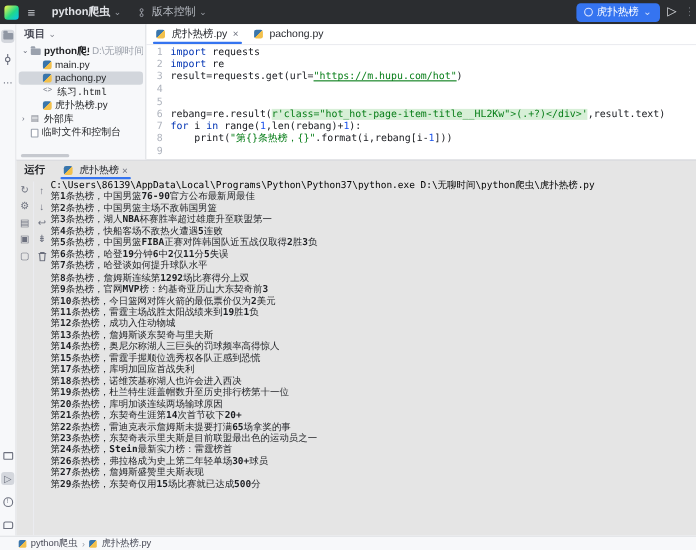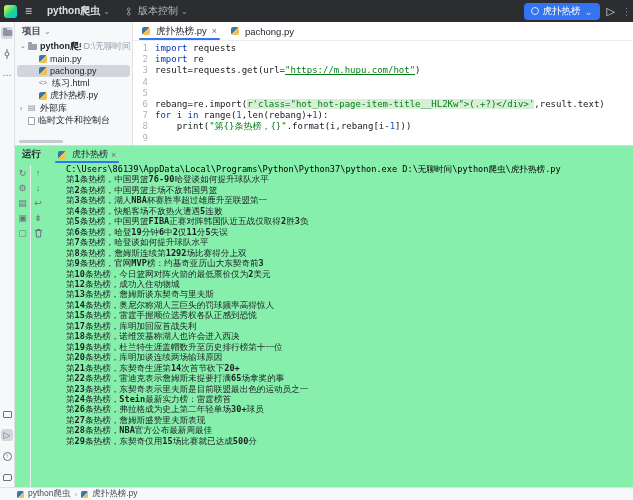--- a/index.html
+++ b/index.html
@@ -65,32 +65,32 @@
   .tab.active::after { content:""; position:absolute; left:4px; right:4px; bottom:0; height:2px; background:#3574f0; border-radius:1px; }
   .tab .x { color:#6c707e; font-size:9px; margin-left:2px; }
   .code { flex:1; font-family:"DejaVu Sans Mono",monospace; font-size:9px; line-height:11.2px; padding-top:2px; overflow:hidden; }
   .code-line { display:flex; white-space:pre; }
   .ln { width:22px; text-align:right; padding-right:7px; color:#aeb3bd; flex:none; user-select:none; }
   .tk-kw { color:#0033b3; } .tk-pl { color:#16181d; } .tk-num { color:#1750eb; }
   .tk-str { color:#067d17; } .tk-stru { color:#067d17; text-decoration:underline; }
   .tk-strh { color:#067d17; background:#d7efd7; }
 
   
-  .console { flex:1; display:flex; flex-direction:column; border-top:1px solid #d6d8dd; min-height:0; background:#86efac; }
+  .console { flex:1; display:flex; flex-direction:column; border-top:1px solid #d6d8dd; min-height:0; background:#e5e5e5; }
   .console-header { height:17px; flex:none; display:flex; align-items:stretch; padding-left:7px; }
   .console-title { font-size:9.5px; font-weight:bold; color:#1a1c20; display:flex; align-items:center; margin-right:12px; }
   .ctab { display:flex; align-items:center; gap:3px; font-size:9px; color:#26282e; padding:0 5px; position:relative; }
   .ctab::after { content:""; position:absolute; left:2px; right:2px; bottom:0; height:2px; background:#3574f0; border-radius:1px; }
   .ctab .x { color:#6c707e; font-size:9px; }
   .console-body { flex:1; display:flex; min-height:0; }
   .c-toolbar { width:31px; flex:none; display:flex; padding-top:2px; }
   .c-col { width:15px; display:flex; flex-direction:column; align-items:center; gap:4px; padding-top:2px; }
   .c-col.second { border-left:1px solid #ebecf0; }
   .c-ic { width:11px; height:11px; display:flex; align-items:center; justify-content:center; color:#6c707e; font-size:9px; }
-  .c-out { flex:1; font-family:"DejaVu Sans Mono",monospace; font-size:8.6px; line-height:10.45px; color:#1d1f23; overflow:hidden; white-space:nowrap; padding-top:1px;margin-left:20px; }
+  .c-out { flex:1; font-family:"DejaVu Sans Mono",monospace; font-size:8.6px; line-height:10.45px; color:#1d1f23; overflow:hidden; white-space:nowrap; padding-top:1px; }
   .c-line b { font-weight:bold; }
   .c-cmd { color:#000; }
 
   
   .statusbar { height:13px; flex:none; background:#f7f8fa; border-top:1px solid #dfe1e5; display:flex; align-items:center; gap:4px; font-size:8.5px; color:#494b57; padding-left:17px; }
   .statusbar .sep { color:#9ba0aa; font-size:8px; }
   .mini-ic { width:7px; height:7px; border-radius:1.5px; background:linear-gradient(135deg,#3a76ab 50%,#f2c04c 50%); flex:none; }
 </style>
 </head>
 <body>
@@ -168,21 +168,21 @@
               <div class="tree-row" style="padding-left: 14px;">
                 <span class="nochev"></span>
                 <span class="ic ic-python"></span>
                 <span class="lbl">main.py</span>
               </div>
               <div class="tree-row selected" style="padding-left: 14px;">
                 <span class="nochev"></span>
                 <span class="ic ic-python"></span>
                 <span class="lbl">pachong.py</span>
               </div>
-              <div class="tree-row" style="padding-left: 14px;">
+              <div class="tree-row" style="padding-left: 14px; font-family: Liberation Mono, monospace;">
                 <span class="nochev"></span>
                 <span class="ic ic-html"></span>
                 <span class="lbl">练习.html</span>
               </div>
               <div class="tree-row" style="padding-left: 14px;">
                 <span class="nochev"></span>
                 <span class="ic ic-python"></span>
                 <span class="lbl">虎扑热榜.py</span>
               </div>
               <div class="tree-row" style="padding-left: 3px;">
@@ -210,21 +210,21 @@
               <span class="ic ic-python"></span>
               <span>pachong.py</span>
             </span>
           </div>
           <div class="code">
               <div class="code-line"><span class="ln">1</span><span class="code-text"><span class="tk-kw">import</span><span class="tk-pl"> requests</span></span></div>
               <div class="code-line"><span class="ln">2</span><span class="code-text"><span class="tk-kw">import</span><span class="tk-pl"> re</span></span></div>
               <div class="code-line"><span class="ln">3</span><span class="code-text"><span class="tk-pl">result=requests.get(url=</span><span class="tk-stru">"https://m.hupu.com/hot"</span><span class="tk-pl">)</span></span></div>
               <div class="code-line"><span class="ln">4</span><span class="code-text"></span></div>
               <div class="code-line"><span class="ln">5</span><span class="code-text"></span></div>
-              <div class="code-line"><span class="ln">6</span><span class="code-text"><span class="tk-pl">rebang=re.import(</span><span class="tk-strh">r'class="hot_hot-page-item-title__HL2Kw"&gt;(.+?)&lt;/div&gt;'</span><span class="tk-pl">,result.text)</span></span></div>
+              <div class="code-line"><span class="ln">6</span><span class="code-text"><span class="tk-pl">rebang=re.result(</span><span class="tk-strh">r'class="hot_hot-page-item-title__HL2Kw"&gt;(.+?)&lt;/div&gt;'</span><span class="tk-pl">,result.text)</span></span></div>
               <div class="code-line"><span class="ln">7</span><span class="code-text"><span class="tk-kw">for</span><span class="tk-pl"> i </span><span class="tk-kw">in</span><span class="tk-pl"> range(</span><span class="tk-num">1</span><span class="tk-pl">,len(rebang)+</span><span class="tk-num">1</span><span class="tk-pl">):</span></span></div>
               <div class="code-line"><span class="ln">8</span><span class="code-text"><span class="tk-pl">    print(</span><span class="tk-str">"第{}条热榜，{}"</span><span class="tk-pl">.format(i,rebang[i-</span><span class="tk-num">1</span><span class="tk-pl">]))</span></span></div>
               <div class="code-line"><span class="ln">9</span><span class="code-text"></span></div>
             </div>
         </section>
       </div>
 
       <section class="console">
         <div class="console-header">
           <span class="console-title">运行</span>
@@ -250,45 +250,45 @@
               <span class="c-ic">⇟</span>
               <span class="c-ic">
                 <svg width="9" height="10" viewBox="0 0 9 10">
                     <path d="M1 2.5h7M3 2.5V1.5h3v1M2 2.5l.5 6.5h4l.5-6.5" fill="none" stroke="#6c707e"></path>
                   </svg>
               </span>
             </div>
           </div>
           <div class="c-out">
               <div class="c-line c-cmd">C:\Users\86139\AppData\Local\Programs\Python\Python37\python.exe D:\无聊时间\python爬虫\虎扑热榜.py</div>
-              <div class="c-line"><span>第</span><b>1</b><span>条热榜，中国男篮</span><b>76-90</b><span>哈登谈如何提升球队水平</span></div>
+              <div class="c-line"><span>第</span><b>1</b><span>条热榜，中国男篮</span><b>76-90</b><span>官方公布最新周最佳</span></div>
               <div class="c-line"><span>第</span><b>2</b><span>条热榜，中国男篮主场不敌韩国男篮</span></div>
               <div class="c-line"><span>第</span><b>3</b><span>条热榜，湖人</span><b>NBA</b><span>杯赛胜率超过雄鹿升至联盟第一</span></div>
               <div class="c-line"><span>第</span><b>4</b><span>条热榜，快船客场不敌热火遭遇</span><b>5</b><span>连败</span></div>
               <div class="c-line"><span>第</span><b>5</b><span>条热榜，中国男篮</span><b>FIBA</b><span>正赛对阵韩国队近五战仅取得</span><b>2</b><span>胜</span><b>3</b><span>负</span></div>
               <div class="c-line"><span>第</span><b>6</b><span>条热榜，哈登</span><b>19</b><span>分钟</span><b>6</b><span>中</span><b>2</b><span>仅</span><b>11</b><span>分</span><b>5</b><span>失误</span></div>
               <div class="c-line"><span>第</span><b>7</b><span>条热榜，哈登谈如何提升球队水平</span></div>
               <div class="c-line"><span>第</span><b>8</b><span>条热榜，詹姆斯连续第</span><b>1292</b><span>场比赛得分上双</span></div>
               <div class="c-line"><span>第</span><b>9</b><span>条热榜，官网</span><b>MVP</b><span>榜：约基奇亚历山大东契奇前</span><b>3</b></div>
               <div class="c-line"><span>第</span><b>10</b><span>条热榜，今日篮网对阵火箭的最低票价仅为</span><b>2</b><span>美元</span></div>
+              <div class="c-line"><span>第</span><b>11</b><span>条热榜，雷霆主场战胜太阳战绩来到</span><b>19</b><span>胜</span><b>1</b><span>负</span></div>
               <div class="c-line"><span>第</span><b>12</b><span>条热榜，成功入住动物城</span></div>
               <div class="c-line"><span>第</span><b>13</b><span>条热榜，詹姆斯谈东契奇与里夫斯</span></div>
               <div class="c-line"><span>第</span><b>14</b><span>条热榜，奥尼尔称湖人三巨头的罚球频率高得惊人</span></div>
               <div class="c-line"><span>第</span><b>15</b><span>条热榜，雷霆手握顺位选秀权各队正感到恐慌</span></div>
               <div class="c-line"><span>第</span><b>17</b><span>条热榜，库明加回应首战失利</span></div>
               <div class="c-line"><span>第</span><b>18</b><span>条热榜，诺维茨基称湖人也许会进入西决</span></div>
               <div class="c-line"><span>第</span><b>19</b><span>条热榜，杜兰特生涯盖帽数升至历史排行榜第十一位</span></div>
               <div class="c-line"><span>第</span><b>20</b><span>条热榜，库明加谈连续两场输球原因</span></div>
               <div class="c-line"><span>第</span><b>21</b><span>条热榜，东契奇生涯第</span><b>14</b><span>次首节砍下</span><b>20+</b></div>
               <div class="c-line"><span>第</span><b>22</b><span>条热榜，雷迪克表示詹姆斯未提要打满</span><b>65</b><span>场拿奖的事</span></div>
               <div class="c-line"><span>第</span><b>23</b><span>条热榜，东契奇表示里夫斯是目前联盟最出色的运动员之一</span></div>
               <div class="c-line"><span>第</span><b>24</b><span>条热榜，</span><b>Stein</b><span>最新实力榜：雷霆榜首</span></div>
               <div class="c-line"><span>第</span><b>26</b><span>条热榜，弗拉格成为史上第二年轻单场</span><b>30+</b><span>球员</span></div>
               <div class="c-line"><span>第</span><b>27</b><span>条热榜，詹姆斯盛赞里夫斯表现</span></div>
-              <div class="c-line"><span>第</span><b>28</b><span>条热榜，</span><b>NBA</b><span>官方公布最新周最佳</span></div>
               <div class="c-line"><span>第</span><b>29</b><span>条热榜，东契奇仅用</span><b>15</b><span>场比赛就已达成</span><b>500</b><span>分</span></div>
             </div>
         </div>
       </section>
     </div>
   </div>
 
   <footer class="statusbar">
     <span class="mini-ic"></span>
     <span>python爬虫</span>

